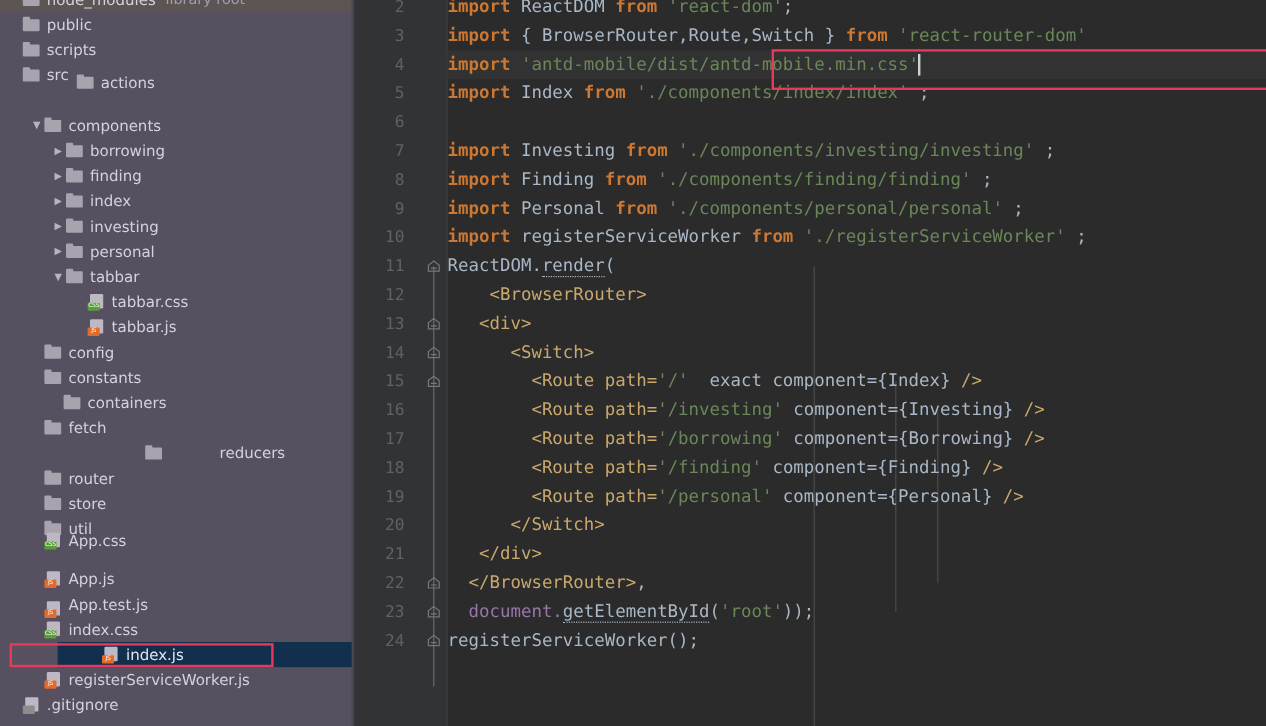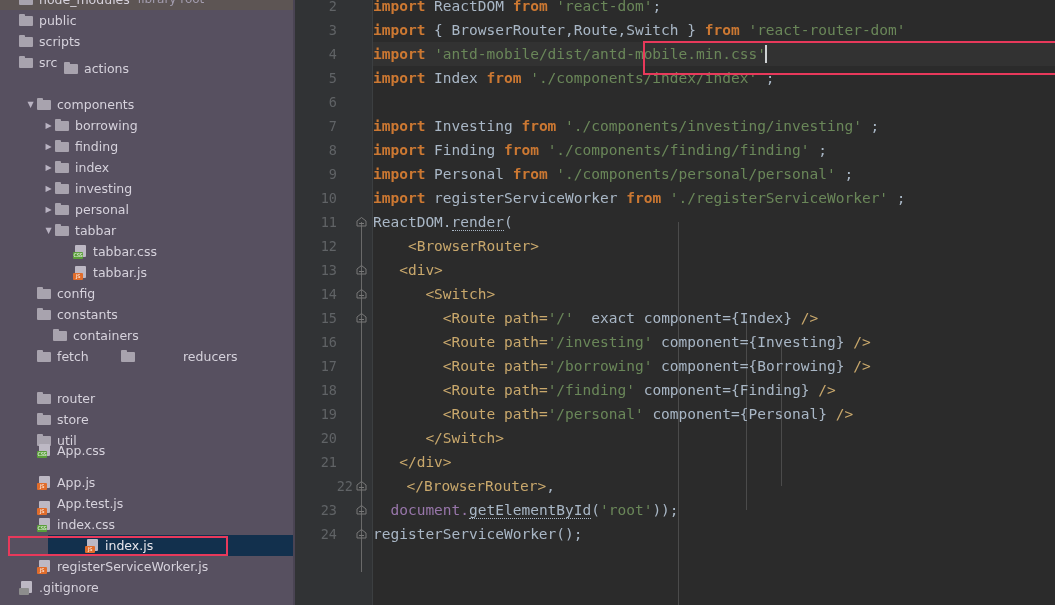--- a/index.html
+++ b/index.html
@@ -352,21 +352,21 @@
           <span class="tw empty">&nbsp;</span>
           <span class="ic folder"></span>
           <span class="tree-label">containers</span>
         </div>
         <div class="tree-row" style="position: absolute; left: 0px; right: 0px; top: 346px;">
           <span class="indent" style="width: 24px;"></span>
           <span class="tw empty">&nbsp;</span>
           <span class="ic folder"></span>
           <span class="tree-label">fetch</span>
         </div>
-        <div class="tree-row" style="position: absolute; left: 0px; right: 0px; top: 346px; gap: 42px;">
+        <div class="tree-row" style="position: absolute; left: 0px; right: 0px; top: 367px; gap: 42px;">
           <span class="indent" style="width: 24px;"></span>
           <span class="tw empty">&nbsp;</span>
           <span class="ic folder"></span>
           <span class="tree-label">reducers</span>
         </div>
         <div class="tree-row" style="position: absolute; left: 0px; right: 0px; top: 388px;">
           <span class="indent" style="width: 24px;"></span>
           <span class="tw empty">&nbsp;</span>
           <span class="ic folder"></span>
           <span class="tree-label">router</span>
@@ -467,21 +467,21 @@
         <div class="code-line" style="position: absolute; left: 0px; right: 0px; top: 234px;"><span class="ln">12</span><span class="code-text"><span class="def">    </span><span class="tag">&lt;BrowserRouter&gt;</span></span></div>
         <div class="code-line" style="position: absolute; left: 0px; right: 0px; top: 258px;"><span class="ln">13</span><span class="code-text"><span class="def">   </span><span class="tag">&lt;div&gt;</span></span></div>
         <div class="code-line" style="position: absolute; left: 0px; right: 0px; top: 282px;"><span class="ln">14</span><span class="code-text"><span class="def">      </span><span class="tag">&lt;Switch&gt;</span></span></div>
         <div class="code-line" style="position: absolute; left: 0px; right: 0px; top: 306px;"><span class="ln">15</span><span class="code-text"><span class="def">        </span><span class="tag">&lt;Route</span><span class="def"> </span><span class="tag">path=</span><span class="str">'/'</span><span class="def">  exact component={Index} </span><span class="tag">/&gt;</span></span></div>
         <div class="code-line" style="position: absolute; left: 0px; right: 0px; top: 330px;"><span class="ln">16</span><span class="code-text"><span class="def">        </span><span class="tag">&lt;Route</span><span class="def"> </span><span class="tag">path=</span><span class="str">'/investing'</span><span class="def"> component={Investing} </span><span class="tag">/&gt;</span></span></div>
         <div class="code-line" style="position: absolute; left: 0px; right: 0px; top: 354px;"><span class="ln">17</span><span class="code-text"><span class="def">        </span><span class="tag">&lt;Route</span><span class="def"> </span><span class="tag">path=</span><span class="str">'/borrowing'</span><span class="def"> component={Borrowing} </span><span class="tag">/&gt;</span></span></div>
         <div class="code-line" style="position: absolute; left: 0px; right: 0px; top: 378px;"><span class="ln">18</span><span class="code-text"><span class="def">        </span><span class="tag">&lt;Route</span><span class="def"> </span><span class="tag">path=</span><span class="str">'/finding'</span><span class="def"> component={Finding} </span><span class="tag">/&gt;</span></span></div>
         <div class="code-line" style="position: absolute; left: 0px; right: 0px; top: 402px;"><span class="ln">19</span><span class="code-text"><span class="def">        </span><span class="tag">&lt;Route</span><span class="def"> </span><span class="tag">path=</span><span class="str">'/personal'</span><span class="def"> component={Personal} </span><span class="tag">/&gt;</span></span></div>
         <div class="code-line" style="position: absolute; left: 0px; right: 0px; top: 426px;"><span class="ln">20</span><span class="code-text"><span class="def">      </span><span class="tag">&lt;/Switch&gt;</span></span></div>
         <div class="code-line" style="position: absolute; left: 0px; right: 0px; top: 450px;"><span class="ln">21</span><span class="code-text"><span class="def">   </span><span class="tag">&lt;/div&gt;</span></span></div>
-        <div class="code-line" style="position: absolute; left: 0px; right: 0px; top: 474px; margin-left: 16px;"><span class="ln">22</span><span class="code-text"><span class="def">  </span><span class="tag">&lt;/BrowserRouter&gt;</span><span class="punc">,</span></span></div>
+        <div class="code-line" style="position: absolute; left: 0px; right: 0px; top: 474px;"><span class="ln">22</span><span class="code-text"><span class="def">  </span><span class="tag">&lt;/BrowserRouter&gt;</span><span class="punc">,</span></span></div>
         <div class="code-line" style="position: absolute; left: 0px; right: 0px; top: 498px;"><span class="ln">23</span><span class="code-text"><span class="def">  </span><span class="obj">document.</span><span class="wavy">getElementById</span><span class="punc">(</span><span class="str">'root'</span><span class="punc">));</span></span></div>
         <div class="code-line" style="position: absolute; left: 0px; right: 0px; top: 522px;"><span class="ln">24</span><span class="code-text"><span class="def">registerServiceWorker</span><span class="punc">();</span></span></div>
       </div>
     <div id="folds">
         <div class="foldbar" style="top: 222px; height: 350px;"></div>
         <div class="foldmark" style="top: 216px;">
           <svg width="13" height="13" viewBox="0 0 13 13">
             <path d="M6.5 1.5 L11 5 L11 10 L2 10 L2 5 Z" fill="none" stroke="#787878" stroke-width="1"></path>
             <line x1="4" y1="7.5" x2="9" y2="7.5" stroke="#787878" stroke-width="1"></line>
           </svg>

